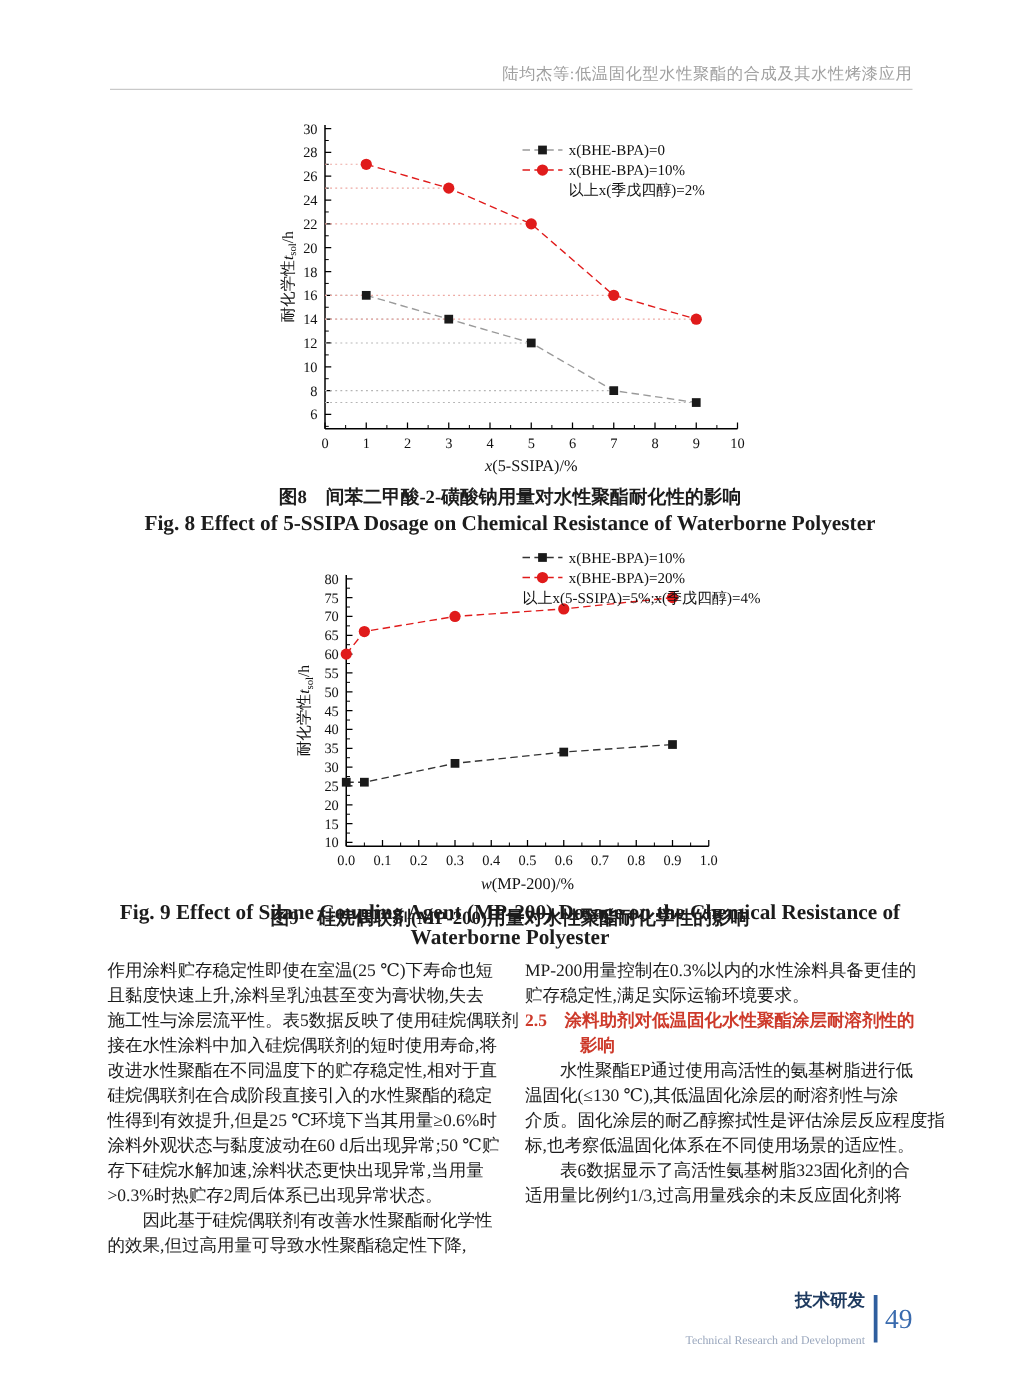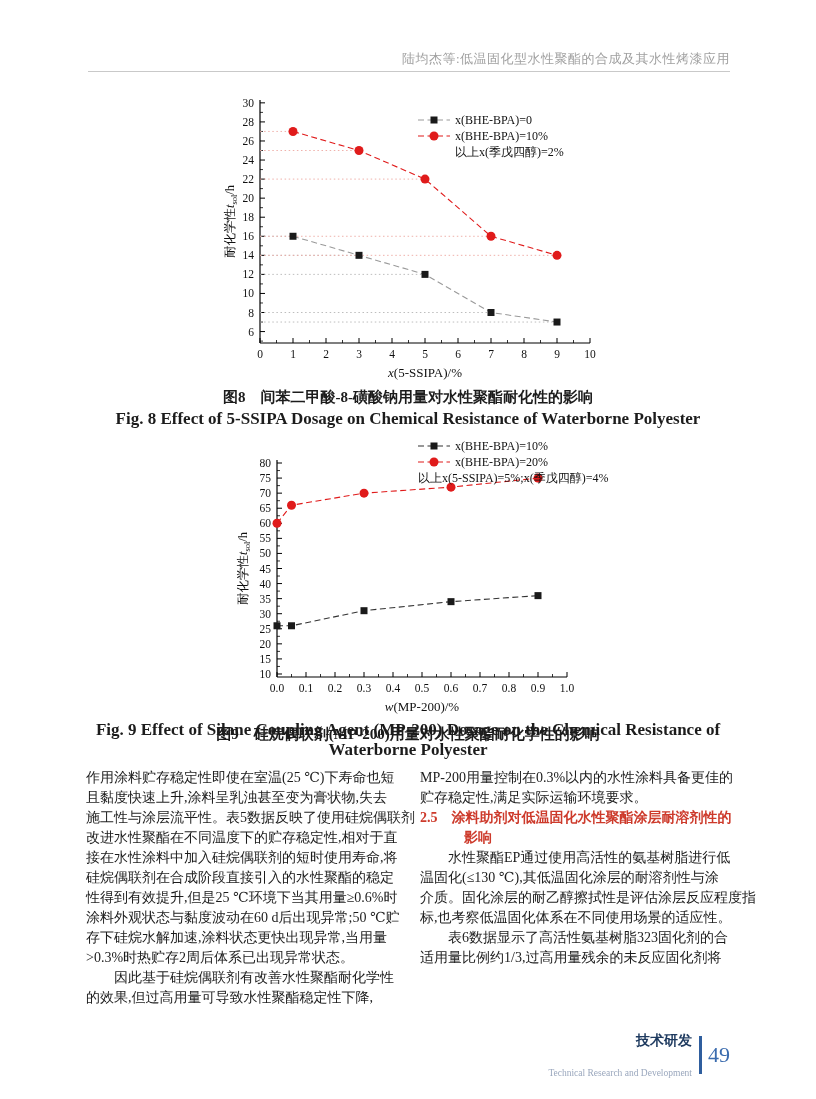--- a/index.html
+++ b/index.html
@@ -137,21 +137,21 @@
       <text x="44" y="131.5" text-anchor="middle" font-size="12.5" transform="rotate(-90 44 131.5)"><tspan>耐化学性</tspan><tspan font-style="italic">t</tspan><tspan dy="3" font-size="8.5">sol</tspan><tspan dy="-3">/h</tspan></text>
       <line x1="228" y1="30" x2="260" y2="30" stroke="#9a9a9a" stroke-width="1.1" stroke-dasharray="6 3.5"></line>
       <rect x="240.5" y="26.5" width="7" height="7" fill="#1a1a1a"></rect>
       <text x="265" y="34" font-size="12">x(BHE-BPA)=0</text>
       <line x1="228" y1="46" x2="260" y2="46" stroke="#e01b1b" stroke-width="1.1" stroke-dasharray="6 3.5"></line>
       <circle cx="244" cy="46" r="4.5" fill="#e01b1b"></circle>
       <text x="265" y="50" font-size="12">x(BHE-BPA)=10%</text>
       <text x="265" y="66" font-size="12">以上x(季戊四醇)=2%</text>
     </svg>
 
-  <div class="cap cap-cn" style="top:388px">图8　间苯二甲酸-8-磺酸钠用量对水性聚酯耐化性的影响</div>
+  <div class="cap cap-cn" style="top:388px">图8　间苯二甲酸-2-磺酸钠用量对水性聚酯耐化性的影响</div>
   <div class="cap cap-en" style="top:409px">Fig. 8   Effect of 5-SSIPA Dosage on Chemical Resistance of Waterborne Polyester</div>
 
   <svg id="chart-1" class="chart-svg" style="left:200px;top:436px" width="440" height="302">
       <line x1="77" y1="24" x2="77" y2="241" stroke="#000" stroke-width="1.2"></line>
       <line x1="77" y1="241" x2="367" y2="241" stroke="#000" stroke-width="1.2"></line>
       <line x1="91.5" y1="241" x2="91.5" y2="238" stroke="#000" stroke-width="0.8"></line>
       <line x1="120.5" y1="241" x2="120.5" y2="238" stroke="#000" stroke-width="0.8"></line>
       <line x1="149.5" y1="241" x2="149.5" y2="238" stroke="#000" stroke-width="0.8"></line>
       <line x1="178.5" y1="241" x2="178.5" y2="238" stroke="#000" stroke-width="0.8"></line>
       <line x1="207.5" y1="241" x2="207.5" y2="238" stroke="#000" stroke-width="0.8"></line>
@@ -249,22 +249,22 @@
       <text x="218" y="46" font-size="12">以上x(5-SSIPA)=5%;x(季戊四醇)=4%</text>
     </svg>
 
   <div class="cap cap-cn" style="top:725px">图9　硅烷偶联剂(MP-200)用量对水性聚酯耐化学性的影响</div>
   <div class="cap cap-en" style="top:720px">Fig. 9   Effect of Silane Coupling Agent (MP-200) Dosage on the Chemical Resistance of Waterborne Polyester</div>
 
   <div id="left-col" class="col col-left">
       <div class="bline">作用涂料贮存稳定性即使在室温(25 ℃)下寿命也短</div>
       <div class="bline">且黏度快速上升,涂料呈乳浊甚至变为膏状物,失去</div>
       <div class="bline">施工性与涂层流平性。表5数据反映了使用硅烷偶联剂</div>
+      <div class="bline">接在水性涂料中加入硅烷偶联剂的短时使用寿命,将</div>
       <div class="bline">改进水性聚酯在不同温度下的贮存稳定性,相对于直</div>
-      <div class="bline">接在水性涂料中加入硅烷偶联剂的短时使用寿命,将</div>
       <div class="bline">硅烷偶联剂在合成阶段直接引入的水性聚酯的稳定</div>
       <div class="bline">性得到有效提升,但是25 ℃环境下当其用量≥0.6%时</div>
       <div class="bline">涂料外观状态与黏度波动在60 d后出现异常;50 ℃贮</div>
       <div class="bline">存下硅烷水解加速,涂料状态更快出现异常,当用量</div>
       <div class="bline">&gt;0.3%时热贮存2周后体系已出现异常状态。</div>
       <div class="bline">　　因此基于硅烷偶联剂有改善水性聚酯耐化学性</div>
       <div class="bline">的效果,但过高用量可导致水性聚酯稳定性下降,</div>
     </div>
   <div id="right-col" class="col col-right">
       <div class="bline">MP-200用量控制在0.3%以内的水性涂料具备更佳的</div>

